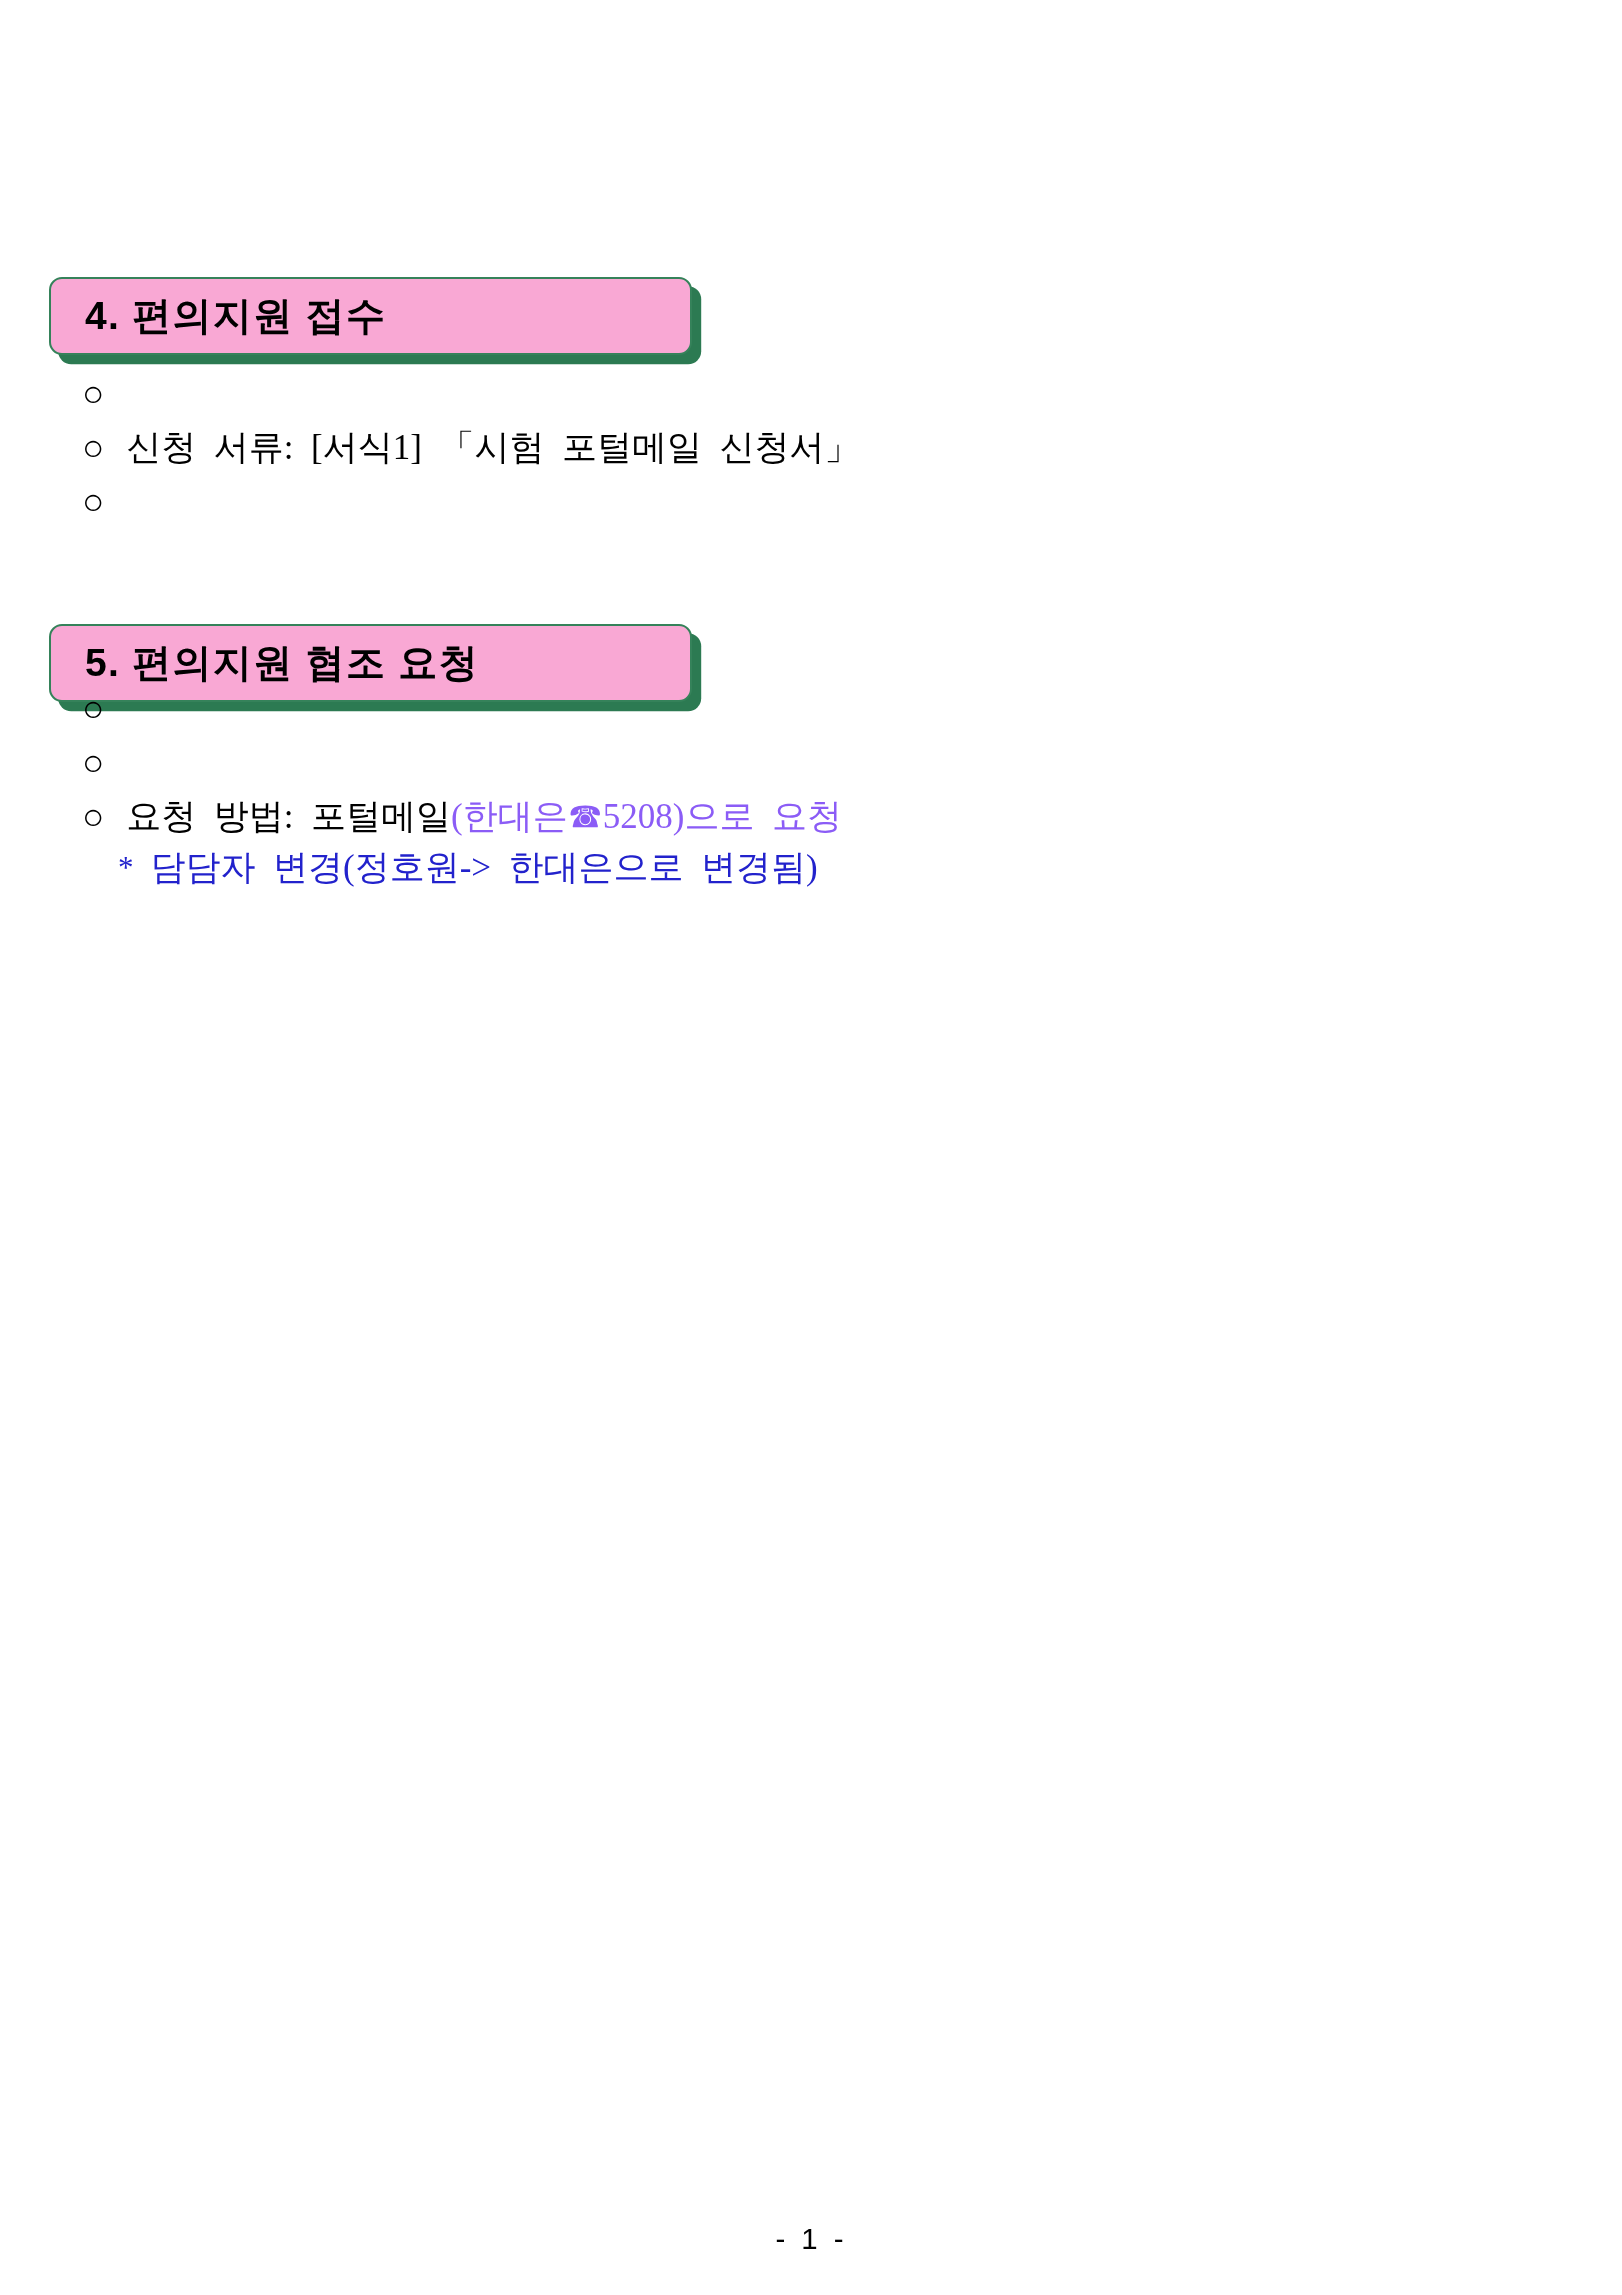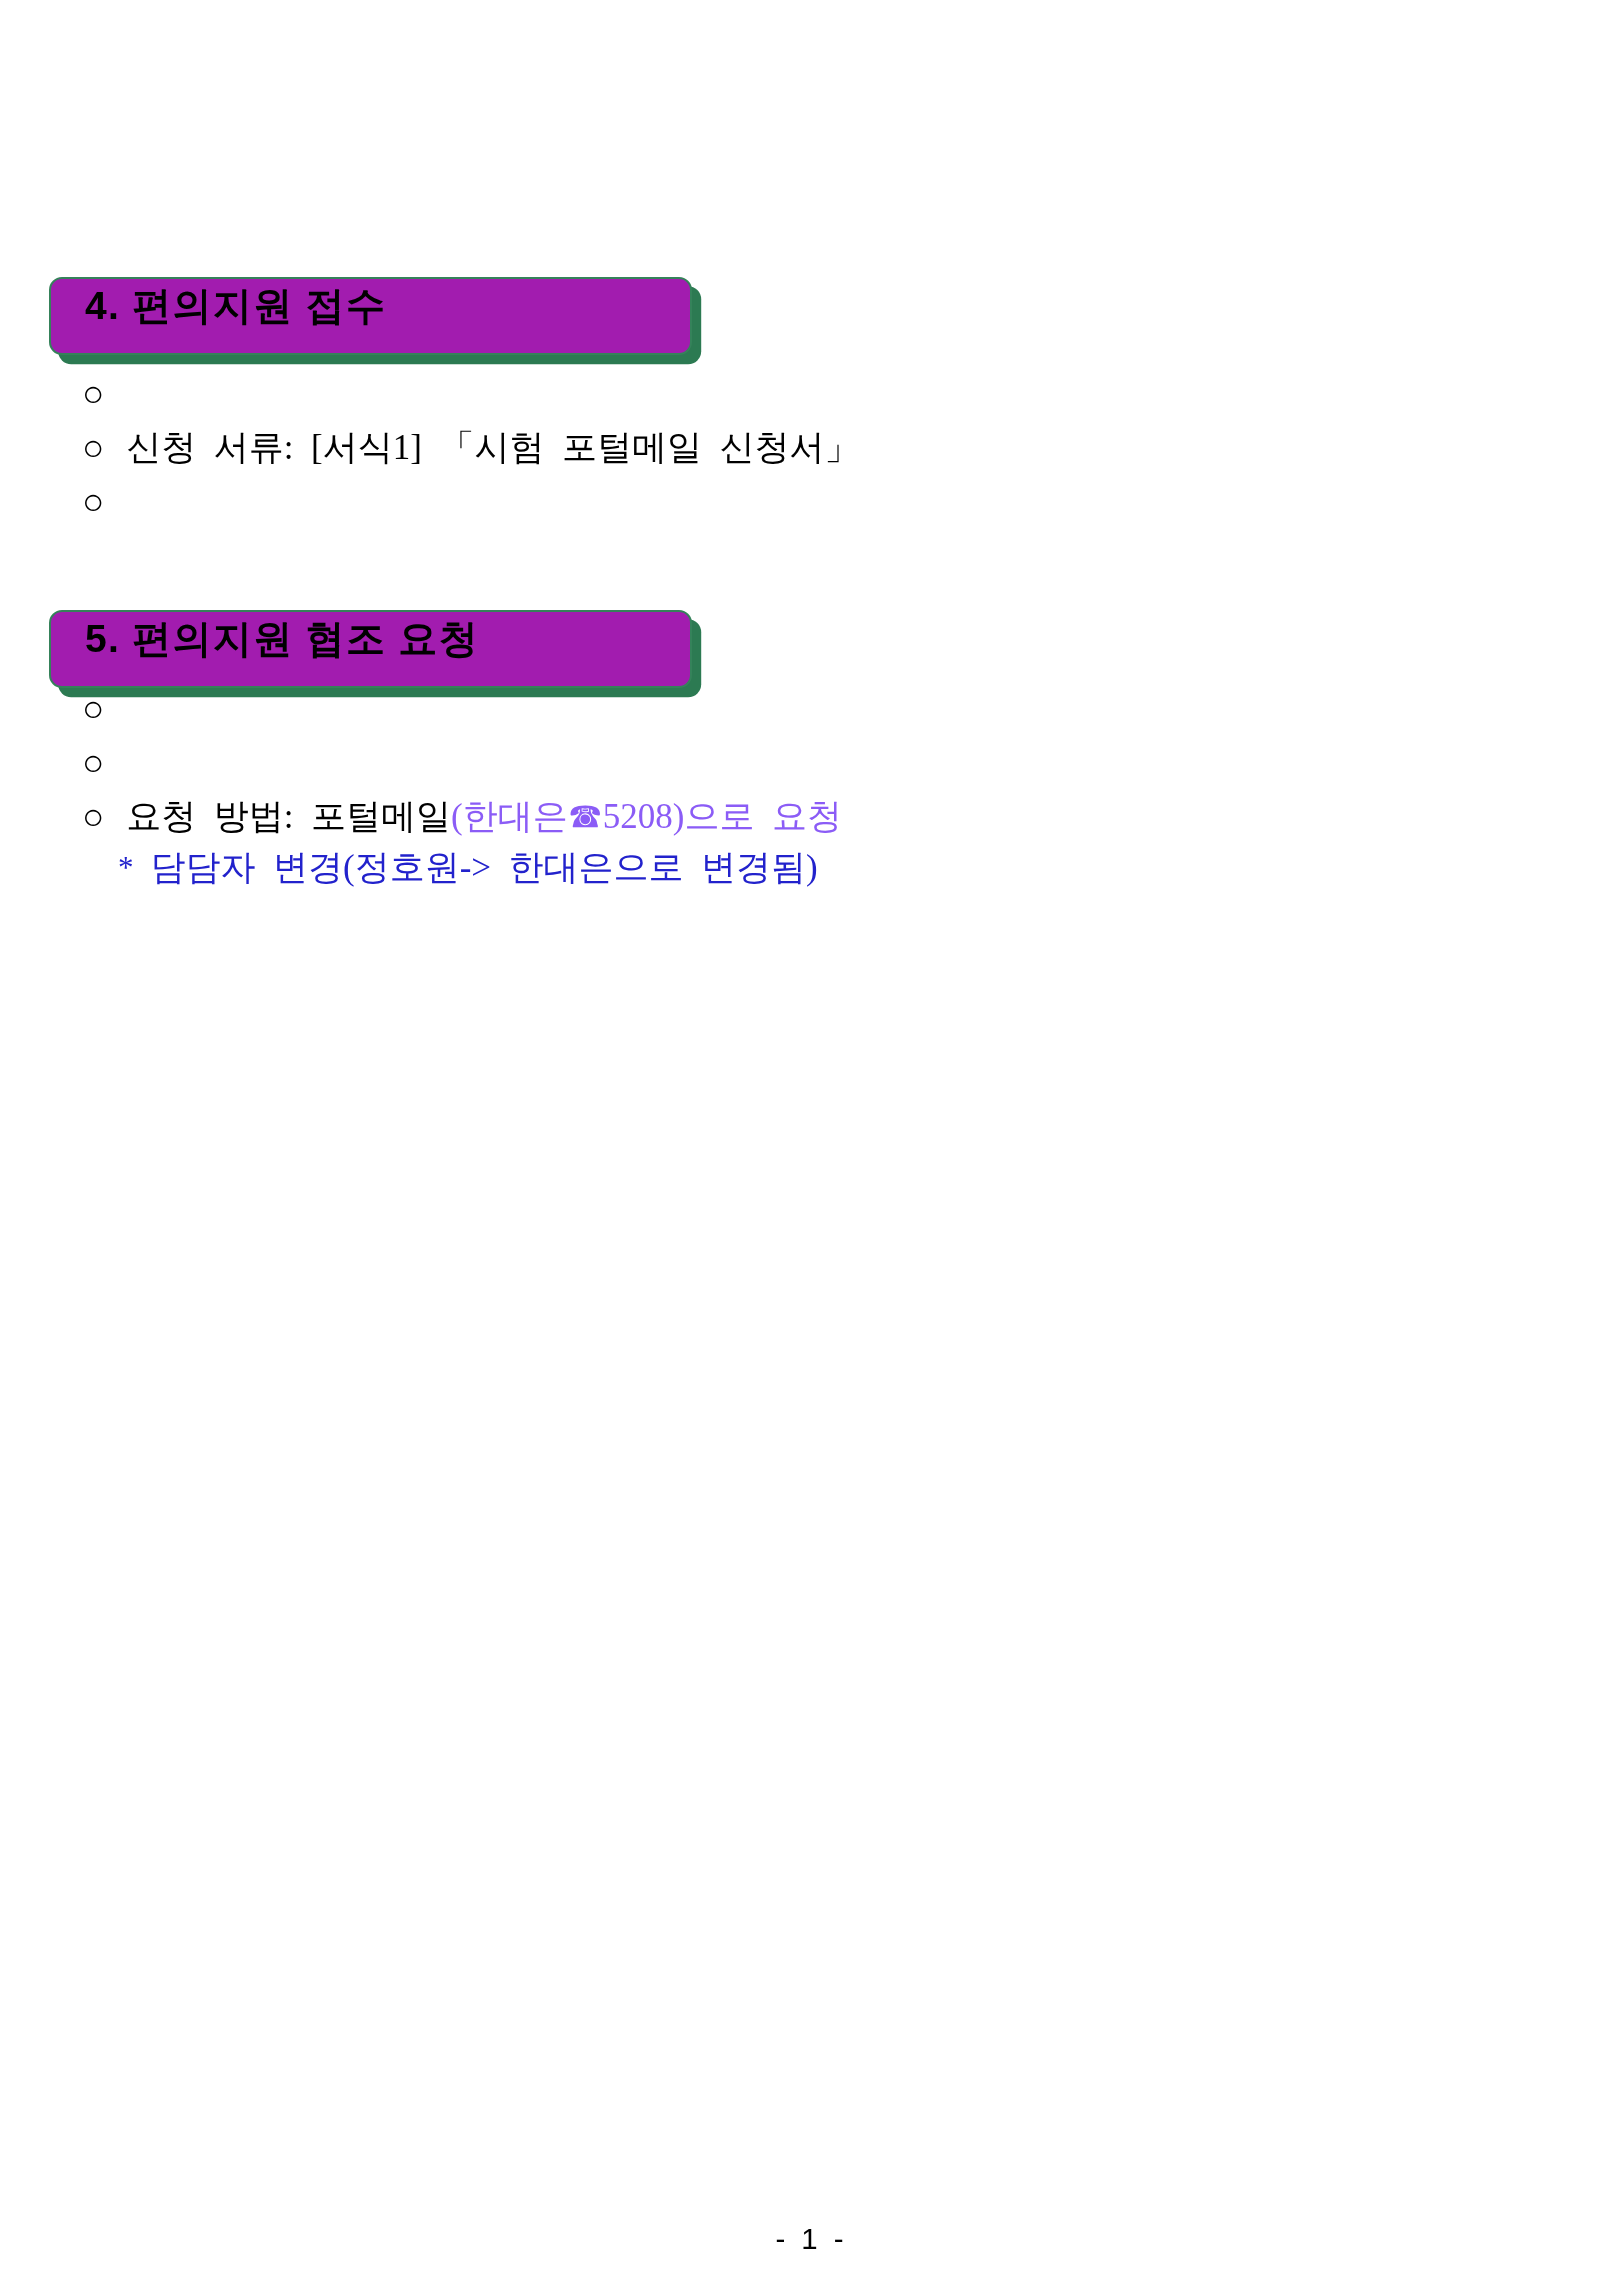--- a/index.html
+++ b/index.html
@@ -13,38 +13,38 @@
     overflow:hidden;
   }
 
   
   .hdr-box {
     position:absolute;
     left:49px;
     width:643px;
     height:78px;
     box-sizing:border-box;
-    background:#a21caf;
+    background:#f9a8d4;
     border:2px solid #35825a;
     border-radius:13px;
     box-shadow:9.2px 9.2px 0 0 #2c7a52;
     display:flex;
-    align-items:flex-start;
+    align-items:center;
     padding-left:34px;
   }
   .hdr-box h2 {
     margin:0;
     font-family:"Liberation Sans","DejaVu Sans",sans-serif;
     font-weight:bold;
     font-size:39px;
     letter-spacing:1.3px;
     white-space:nowrap;
   }
   #hdr4 { top:277px; }
-  #hdr5 { top:610px; }
+  #hdr5 { top:624px; }
 
   
   .bullets {
     position:absolute;
     left:82px;
     margin:0; padding:0;
     list-style:none;
     font-size:35px;
     word-spacing:0.25em;
     white-space:nowrap;

